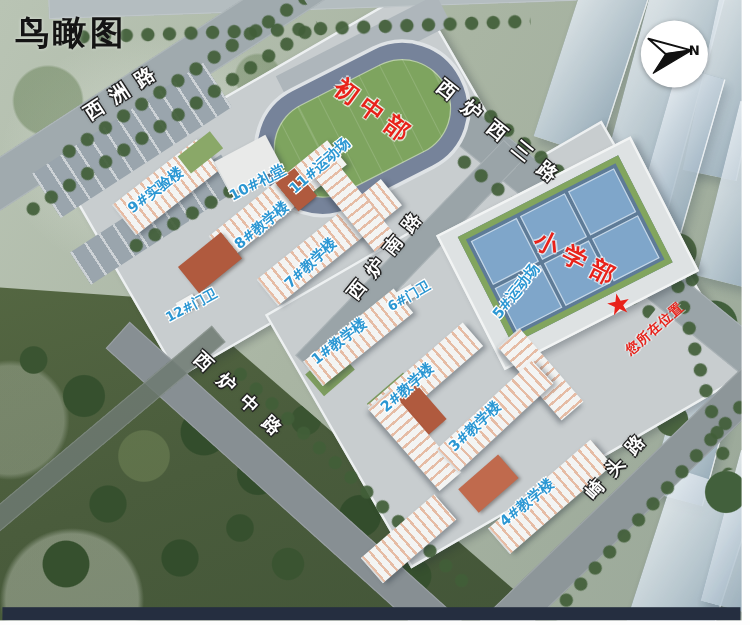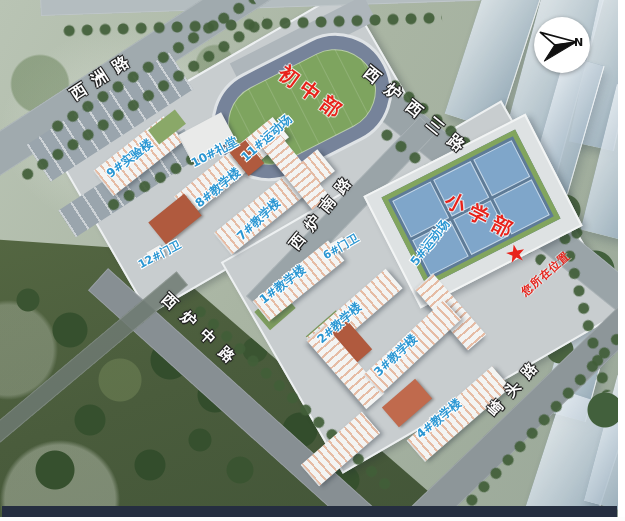--- a/index.html
+++ b/index.html
@@ -269,20 +269,21 @@
   <div class="lbl bldg-name lb7">7#教学楼</div>
   <div class="lbl bldg-name lb8">8#教学楼</div>
   <div class="lbl bldg-name lb9">9#实验楼</div>
   <div class="lbl bldg-name lb10">10#礼堂</div>
   <div class="lbl bldg-name lb11">11#运动场</div>
   <div class="lbl bldg-name lb12">12#门卫</div>
 
   <div class="lbl star">★</div>
   <div class="lbl l-marker">您所在位置</div>
 
+  <div class="lbl title">鸟瞰图</div>
   <div class="abs compass">
     <svg viewBox="0 0 56 56" width="58" height="58">
       <circle cx="28" cy="28" r="27" fill="#ffffff"></circle>
       <g transform="rotate(-8 28 28)">
         <polygon points="42,27 9,13 21,27" fill="#ffffff" stroke="#111111" stroke-width="1.6" stroke-linejoin="round"></polygon>
         <polygon points="42,27 21,27 9,41" fill="#111111" stroke="#111111" stroke-width="1" stroke-linejoin="round"></polygon>
       </g>
     </svg>
     <span class="n">N</span>
   </div>

